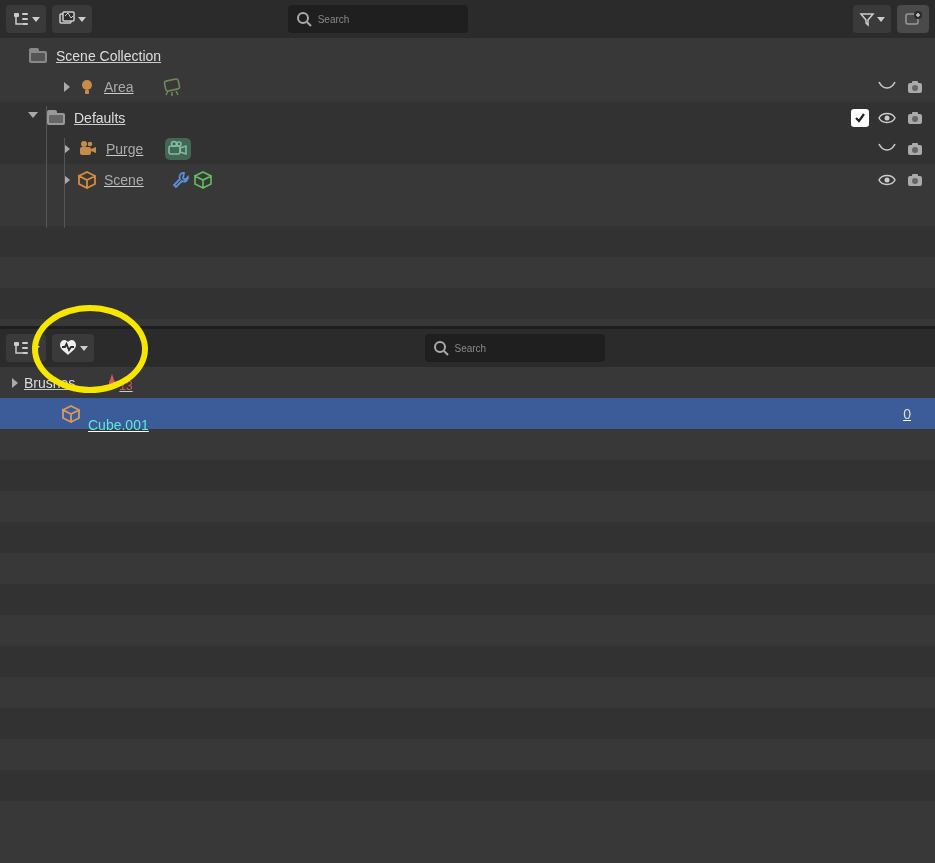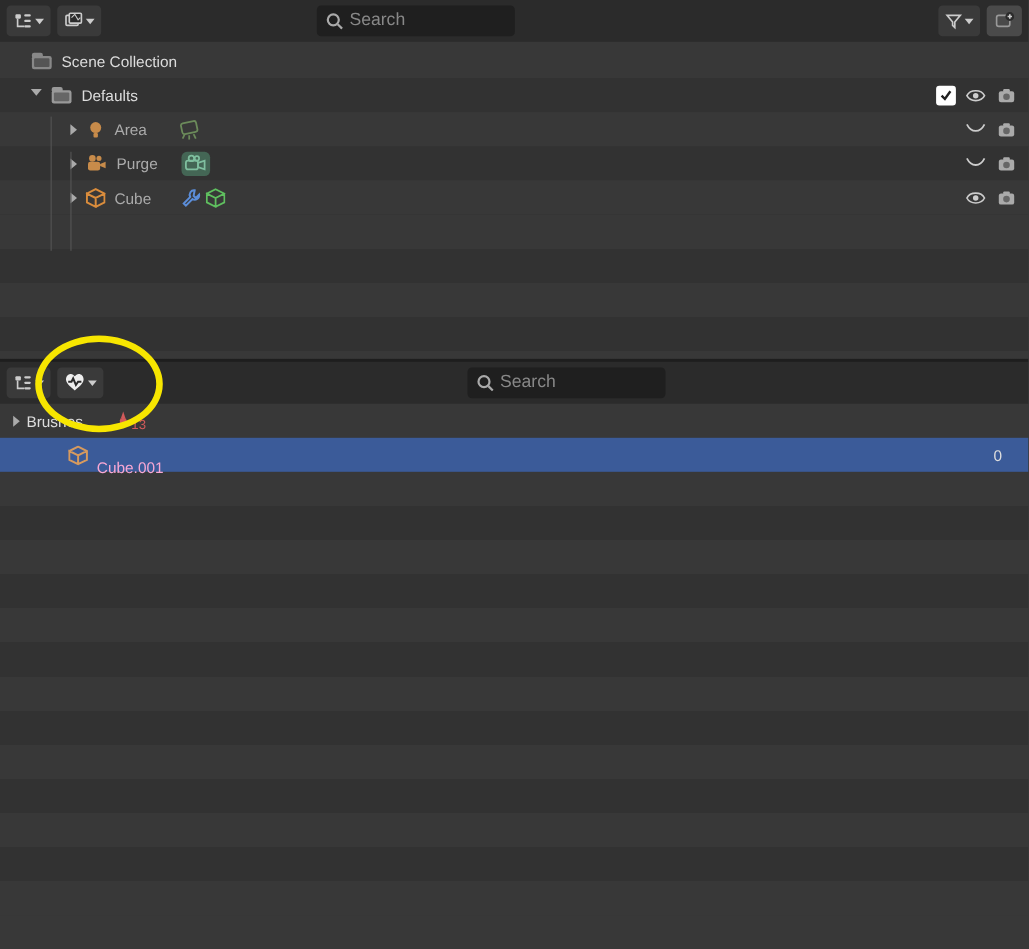--- a/index.html
+++ b/index.html
@@ -52,33 +52,34 @@
     display:flex;
     align-items:center;
     padding: 0 8px;
     gap:6px;
   }
   .search-wrap input {
     background:transparent;
     border:none;
     outline:none;
     color:#cccccc;
-    font-size:16px;
+    font-size:10px;
     width:100%;
   }
   .search-wrap input::placeholder{ color:#888; }
   .hdr-right { display:flex; gap:6px; margin-left:auto; }
 
   
   .tree { padding-top:2px; }
   .row {
     height: 31px;
     display:flex;
     align-items:center;
     padding: 0 10px;
+    text-decoration: underline;
   }
   .row.alt0 { background:#323232; }
   .row.alt1 { background:#383838; }
   .indent-1 { padding-left: 28px; }
   .indent-2 { padding-left: 64px; }
   .row .spacer { flex:1; }
   .row .right-icons { display:flex; gap:8px; align-items:center; }
   .label { color:#ddd; }
   .label.dim { color:#aaa; }
 
@@ -99,21 +100,21 @@
   
   .splitter { height:3px; background:#1e1e1e; }
   .panel-header.shade { background:#2b2b2b; }
 
   
   .orphan-rows .row { padding-left: 12px; }
   .orphan-rows .row.sel {
     background:#3b5b99;
     color:#fff;
   }
-  .orphan-rows .sel .label { color:#f9a8d4;margin-top:22px; }
+  .orphan-rows .sel .label { color:#5eead4;margin-top:22px; }
 
   .count { color:#ddd; }
 
   .purge {
     height:28px;
     padding:0 16px;
     background:#4b4b4b;
     border-radius:4px;
     display:inline-flex;
     align-items:center;
@@ -217,53 +218,20 @@
       <svg width="20" height="18" viewBox="0 0 20 18">
         <rect x="1" y="4" width="18" height="12" rx="2" fill="#888"></rect>
         <rect x="1" y="1" width="10" height="5" rx="2" fill="#888"></rect>
         <rect x="3" y="6" width="14" height="8" rx="1" fill="#555"></rect>
       </svg>
     </span>
     <span class="label">Scene Collection</span>
     <span class="spacer"></span>
   </div>
 
-  <div class="row alt0 indent-1">
-    <span class="toggle-carat open"></span>
-    <span class="icon" style="margin-right:8px;">
-      <svg width="20" height="18" viewBox="0 0 20 18">
-        <rect x="1" y="4" width="18" height="12" rx="2" fill="#999"></rect>
-        <rect x="1" y="1" width="10" height="5" rx="2" fill="#999"></rect>
-        <rect x="3" y="6" width="14" height="8" rx="1" fill="#666"></rect>
-      </svg>
-    </span>
-    <span class="label">Defaults</span>
-    <span class="spacer"></span>
-    <div class="right-icons">
-      <span class="checkbox">
-        <svg width="12" height="12" viewBox="0 0 12 12">
-            <path d="M2 6 L5 9 L10 2" stroke="#222" stroke-width="2.2" fill="none"></path>
-          </svg>
-      </span>
-      <span class="icon">
-        <svg width="20" height="20" viewBox="0 0 20 20">
-            <path d="M2 10 C5 4 15 4 18 10 C15 16 5 16 2 10Z" stroke="#ccc" stroke-width="1.5" fill="none"></path>
-            <circle cx="10" cy="10" r="2.5" fill="#ccc"></circle>
-          </svg>
-      </span>
-      <span class="icon">
-        <svg width="20" height="20" viewBox="0 0 20 20">
-            <rect x="3" y="6" width="14" height="10" rx="2" fill="#aaa"></rect>
-            <rect x="7" y="4" width="6" height="3" rx="1" fill="#aaa"></rect>
-            <circle cx="10" cy="11" r="3" fill="#666"></circle>
-          </svg>
-      </span>
-    </div>
-  </div>
-
   <div class="row alt1 indent-2">
     <span class="toggle-carat"></span>
     <span class="icon" style="margin-right:8px;">
       <svg width="18" height="18" viewBox="0 0 18 18">
         <circle cx="9" cy="7" r="5" fill="#c78b4a"></circle>
         <rect x="7" y="12" width="4" height="4" rx="1" fill="#c78b4a"></rect>
       </svg>
     </span>
     <span class="label dim">Area</span>
     <span class="icon" style="margin-left:28px;">
@@ -284,20 +252,53 @@
       <span class="icon">
         <svg width="20" height="20" viewBox="0 0 20 20">
             <rect x="3" y="6" width="14" height="10" rx="2" fill="#aaa"></rect>
             <rect x="7" y="4" width="6" height="3" rx="1" fill="#aaa"></rect>
             <circle cx="10" cy="11" r="3" fill="#666"></circle>
           </svg>
       </span>
     </div>
   </div>
 
+  <div class="row alt0 indent-1">
+    <span class="toggle-carat open"></span>
+    <span class="icon" style="margin-right:8px;">
+      <svg width="20" height="18" viewBox="0 0 20 18">
+        <rect x="1" y="4" width="18" height="12" rx="2" fill="#999"></rect>
+        <rect x="1" y="1" width="10" height="5" rx="2" fill="#999"></rect>
+        <rect x="3" y="6" width="14" height="8" rx="1" fill="#666"></rect>
+      </svg>
+    </span>
+    <span class="label">Defaults</span>
+    <span class="spacer"></span>
+    <div class="right-icons">
+      <span class="checkbox">
+        <svg width="12" height="12" viewBox="0 0 12 12">
+            <path d="M2 6 L5 9 L10 2" stroke="#222" stroke-width="2.2" fill="none"></path>
+          </svg>
+      </span>
+      <span class="icon">
+        <svg width="20" height="20" viewBox="0 0 20 20">
+            <path d="M2 10 C5 4 15 4 18 10 C15 16 5 16 2 10Z" stroke="#ccc" stroke-width="1.5" fill="none"></path>
+            <circle cx="10" cy="10" r="2.5" fill="#ccc"></circle>
+          </svg>
+      </span>
+      <span class="icon">
+        <svg width="20" height="20" viewBox="0 0 20 20">
+            <rect x="3" y="6" width="14" height="10" rx="2" fill="#aaa"></rect>
+            <rect x="7" y="4" width="6" height="3" rx="1" fill="#aaa"></rect>
+            <circle cx="10" cy="11" r="3" fill="#666"></circle>
+          </svg>
+      </span>
+    </div>
+  </div>
+
   <div class="row alt0 indent-2">
     <span class="toggle-carat"></span>
     <span class="icon" style="margin-right:8px;">
       <svg width="20" height="18" viewBox="0 0 20 18">
         <rect x="2" y="7" width="11" height="8" rx="2" fill="#c78b4a"></rect>
         <circle cx="6" cy="4" r="3" fill="#c78b4a"></circle>
         <circle cx="12" cy="4" r="2.3" fill="#c78b4a"></circle>
         <path d="M13 9 L18 7 L18 13 L13 11 Z" fill="#c78b4a"></path>
       </svg>
     </span>
@@ -327,21 +328,21 @@
     </div>
   </div>
 
   <div class="row alt1 indent-2">
     <span class="toggle-carat"></span>
     <span class="icon" style="margin-right:8px;">
       <svg width="18" height="18" viewBox="0 0 18 18">
           <path d="M9 1 L17 5 L9 9 L1 5 Z M1 5 L1 13 L9 17 L9 9 Z M17 5 L17 13 L9 17" fill="none" stroke="#d98c3c" stroke-width="1.8"></path>
         </svg>
     </span>
-    <span class="label dim">Cube</span>
+    <span class="label dim">Scene</span>
     <span class="icon" style="margin-left:28px;">
       <svg width="18" height="18" viewBox="0 0 18 18">
         <path d="M12 2 A4 4 0 0 0 8 8 L2 14 L4 16 L10 10 A4 4 0 0 0 16 6 L13 9 L11 7 Z" fill="none" stroke="#5b8dd8" stroke-width="1.8"></path>
       </svg>
     </span>
     <span class="icon" style="margin-left:4px;">
       <svg width="18" height="18" viewBox="0 0 18 18">
           <path d="M9 1 L17 5 L9 9 L1 5 Z M1 5 L1 13 L9 17 L9 9 Z M17 5 L17 13 L9 17" fill="none" stroke="#5fbf5f" stroke-width="1.6"></path>
         </svg>
     </span>

